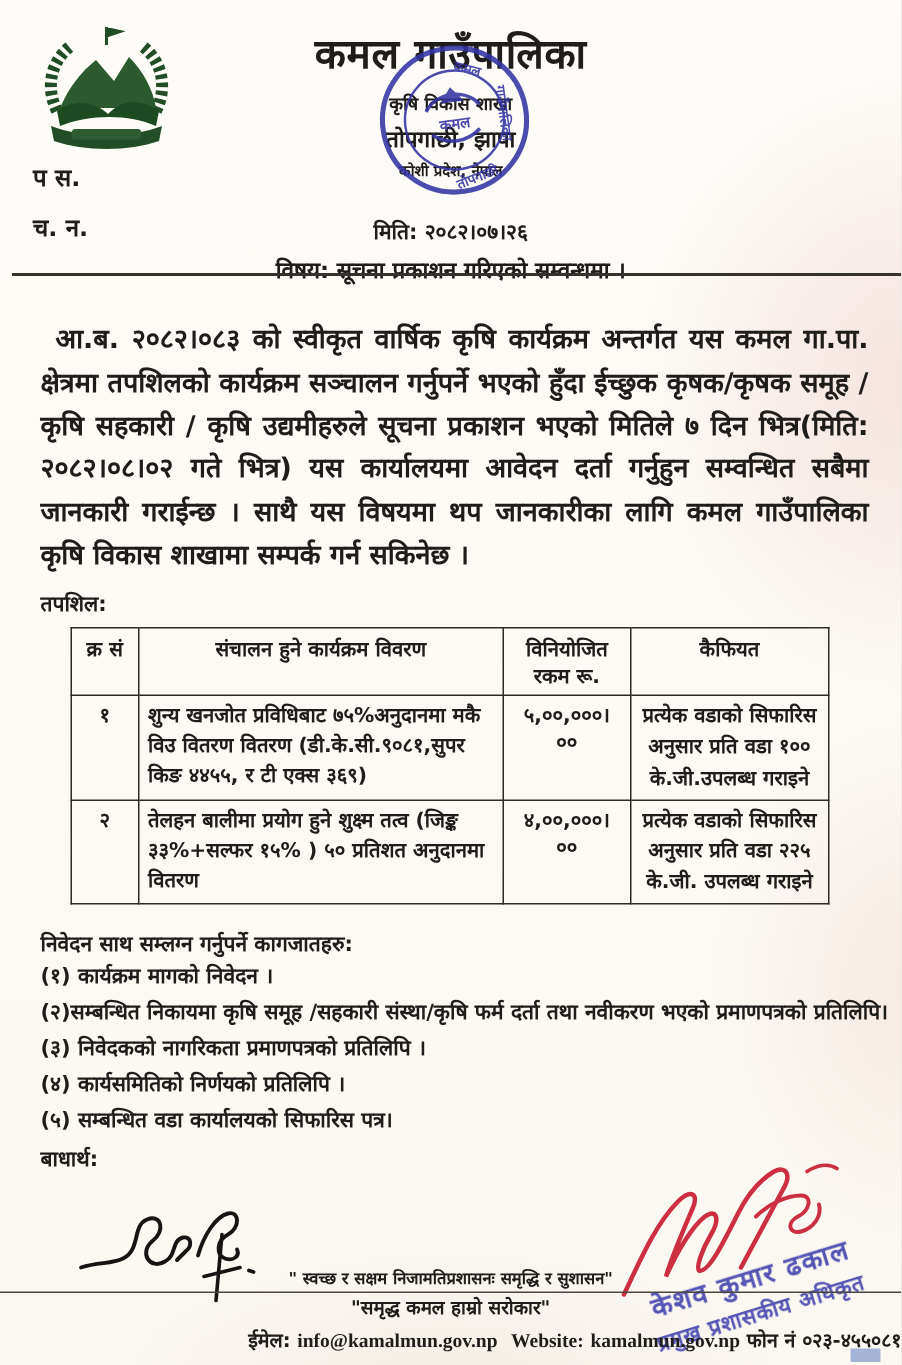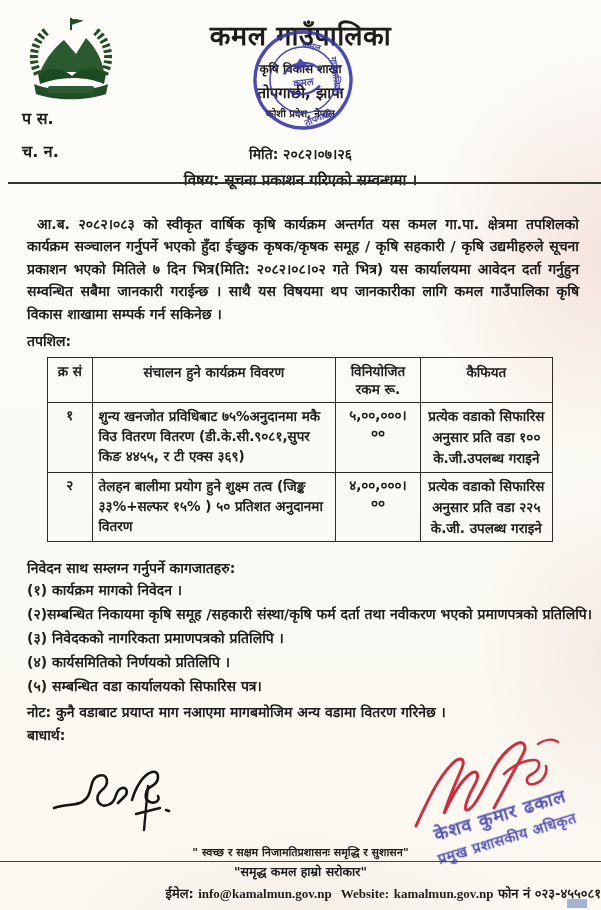--- a/index.html
+++ b/index.html
@@ -20,21 +20,21 @@
   .office-title{font-size:28px;font-weight:700;margin-top:5px;letter-spacing:.5px;}
   .dept{font-size:12px;font-weight:700;margin-top:7px;}
   .addr{font-size:15px;font-weight:700;margin-top:5px;}
   .prov{font-size:10px;font-weight:700;margin-top:4px;}
   .refs{position:absolute;left:22px;top:103px;text-align:left;font-weight:700;font-size:16px;line-height:2.05;}
   .top-seal{position:absolute;left:251px;top:28px;width:104px;height:104px;opacity:.88;transform:rotate(-8deg);}
   .rule-top{position:absolute;top:182px;left:8px;width:593px;border-top:2px solid #35322e;}
   
   .dateline{text-align:center;font-size:14px;font-weight:700;margin-top:24px;}
   .subject{text-align:center;font-size:15px;font-weight:700;margin-top:6px;}
-  .body-par{margin:24px 22px 0 27px;font-size:14px;font-weight:600;line-height:1.6;text-align:justify;text-indent:10px;}
+  .body-par{margin:24px 22px 0 27px;font-size:18px;font-weight:600;line-height:1.6;text-align:justify;text-indent:10px;}
   .tapsil{margin:6px 0 0 27px;font-size:14px;font-weight:600;}
   
   table.notice{border-collapse:collapse;margin:7px 0 16px 47px;width:506px;font-size:13.5px;font-weight:600;}
   table.notice th,table.notice td{border:1.6px solid #2e2b27;padding:3px 6px;vertical-align:top;}
   table.notice th{font-weight:700;text-align:center;padding:4px 4px;}
   .col-sn{width:36px;text-align:center;}
   .col-desc{width:252px;line-height:1.5;}
   .col-amt{width:74px;text-align:center;}
   .col-rem{width:128px;text-align:center;line-height:1.55;}
   
@@ -142,21 +142,20 @@
     </tbody>
   </table>
 
   <div class="attach-head">निवेदन साथ सम्लग्न गर्नुपर्ने कागजातहरु:</div>
   <div class="attach-item">(१) कार्यक्रम मागको निवेदन ।</div>
   <div class="attach-item">(२)सम्बन्धित निकायमा कृषि समूह /सहकारी संस्था/कृषि फर्म दर्ता तथा नवीकरण भएको प्रमाणपत्रको प्रतिलिपि।</div>
   <div class="attach-item">(३) निवेदकको नागरिकता प्रमाणपत्रको प्रतिलिपि ।</div>
   <div class="attach-item">(४) कार्यसमितिको निर्णयको प्रतिलिपि ।</div>
   <div class="attach-item">(५) सम्बन्धित वडा कार्यालयको सिफारिस पत्र।</div>
 
-  <div class="note-line">नोट: कुनै वडाबाट प्रयाप्त माग नआएमा मागबमोजिम अन्य वडामा वितरण गरिनेछ ।</div>
   <div class="cc-head">बाधार्थ:</div>
 
   <div class="sig-zone">
 
     <svg class="sig-black" viewBox="0 0 140 90" aria-hidden="true">
       <path d="M6 52 C18 48 26 50 34 46 C46 40 40 24 50 20 C60 16 62 28 54 34 C44 42 52 54 62 48 C70 44 66 34 74 32 C80 31 80 38 76 41 L70 47" fill="none" stroke="#161513" stroke-width="2.6" stroke-linecap="round"></path>
       <path d="M84 44 C88 30 96 18 104 16 C112 14 112 26 104 30 C96 34 96 44 102 46 C108 48 112 44 110 40" fill="none" stroke="#161513" stroke-width="2.6" stroke-linecap="round"></path>
       <path d="M100 30 L96 74 M88 58 L112 52" fill="none" stroke="#161513" stroke-width="2.4" stroke-linecap="round"></path>
       <path d="M118 54 l3 1" stroke="#161513" stroke-width="2.6" stroke-linecap="round"></path>
     </svg>

